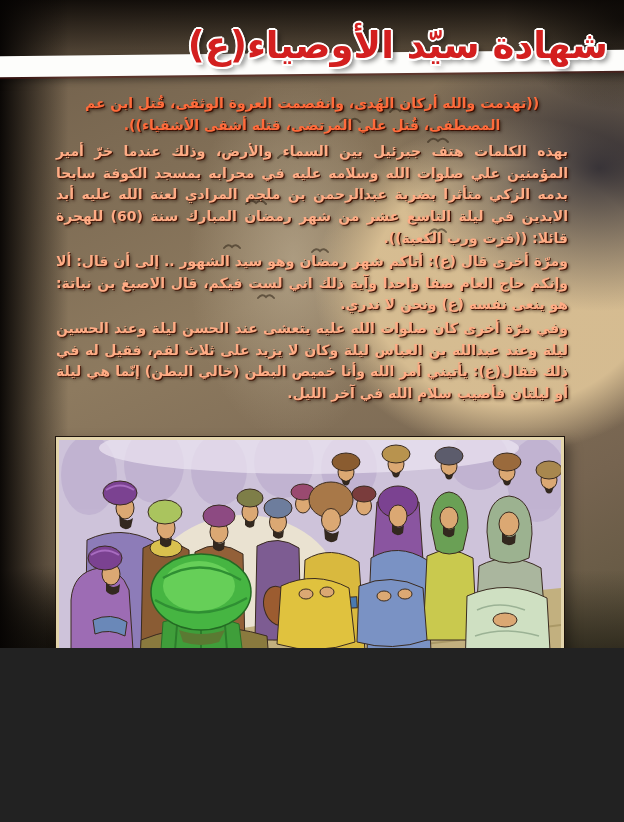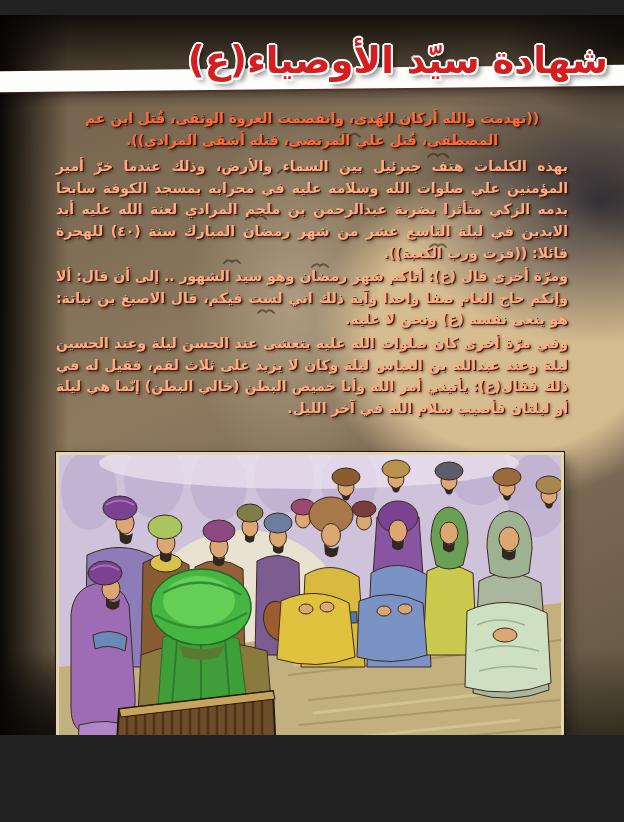--- a/index.html
+++ b/index.html
@@ -1,17 +1,17 @@
 <!DOCTYPE html>
 <html lang="ar"><head>
 <meta charset="utf-8">
 <style>
   html,body{margin:0;padding:0;background:#222;}
   .page{
-    position:relative;width:624px;height:720px;margin:15px auto;overflow:hidden;
+    position:relative;width:624px;height:648px;margin:0 auto;overflow:hidden;
     font-family:"DejaVu Sans",sans-serif;
     background:#7b6a52;
   }
   .bg{
     position:absolute;inset:0;z-index:0;
     background:
       linear-gradient(to right, rgba(5,3,2,.95), rgba(5,3,2,0) 11%),
       linear-gradient(to bottom, rgba(8,5,3,.9), rgba(8,5,3,0) 13%),
       radial-gradient(170px 130px at 100% 3%, rgba(10,8,6,.8), transparent 70%),
       radial-gradient(300px 210px at 96% 26%, rgba(24,24,38,.8), transparent 68%),
@@ -84,23 +84,23 @@
       <path d="M224,248 q4,-5 8,-1 q4,-4 8,1"></path>
       <path d="M430,232 q4,-5 8,-1 q4,-4 8,1"></path>
       <path d="M258,298 q4,-5 8,-1 q4,-4 8,1"></path>
     </g>
   </svg>
 
   <div class="title-band"></div>
   <h1 class="page-title">شهادة سيّد الأوصياء(ع)</h1>
 
   <div class="content">
-    <p class="quote">((تهدمت والله أركان الهُدى، وانفصمت العروة الوثقى، قُتل ابن عم المصطفى، قُتل علي المرتضى، قتله أشقى المرادي)).</p>
-    <p>بهذه الكلمات هتف جبرئيل بين السماء والأرض، وذلك عندما خرّ أمير المؤمنين علي صلوات الله وسلامه عليه في محرابه بمسجد الكوفة سابحا بدمه الزكي متأثرا بضربة عبدالرحمن بن ملجم المرادي لعنة الله عليه أبد الابدين في ليلة التاسع عشر من شهر رمضان المبارك سنة (٤٠) للهجرة قائلا: ((فزت ورب الكعبة)).</p>
-    <p>ومرّة أخرى قال (ع): أتاكم شهر رمضان وهو سيد الشهور .. إلى أن قال: ألا وإنكم حاج العام صفا واحدا وآية ذلك اني لست فيكم، قال الاصبغ بن نباتة: هو ينعى نفسه (ع) ونحن لا عليه.</p>
+    <p class="quote">((تهدمت والله أركان الهُدى، وانفصمت العروة الوثقى، قُتل ابن عم المصطفى، قُتل علي المرتضى، قتله أشقى الأشقياء)).</p>
+    <p>بهذه الكلمات هتف جبرئيل بين السماء والأرض، وذلك عندما خرّ أمير المؤمنين علي صلوات الله وسلامه عليه في محرابه بمسجد الكوفة سابحا بدمه الزكي متأثرا بضربة عبدالرحمن بن ملجم المرادي لعنة الله عليه أبد الابدين في ليلة التاسع عشر من شهر رمضان المبارك سنة (60) للهجرة قائلا: ((فزت ورب الكعبة)).</p>
+    <p>ومرّة أخرى قال (ع): أتاكم شهر رمضان وهو سيد الشهور .. إلى أن قال: ألا وإنكم حاج العام صفا واحدا وآية ذلك اني لست فيكم، قال الاصبغ بن نباتة: هو ينعى نفسه (ع) ونحن لا ندري.</p>
     <p>وفي مرّة أخرى كان صلوات الله عليه يتعشى عند الحسن ليلة وعند الحسين ليلة وعند عبدالله بن العباس ليلة وكان لا يزيد على ثلاث لقم، فقيل له في ذلك فقال(ع): يأتيني أمر الله وأنا خميص البطن (خالي البطن) إنّما هي ليلة أو ليلتان فأصيب سلام الله في آخر الليل.</p>
   </div>
 
   <div class="illustration">
     <svg viewBox="0 0 502 320" preserveAspectRatio="none">
 
       <rect width="502" height="320" fill="#cec3da"></rect>
       <g fill="#b5a5c9" opacity="0.5">
         <ellipse cx="30" cy="35" rx="28" ry="40"></ellipse>
         <ellipse cx="95" cy="25" rx="30" ry="38"></ellipse>

